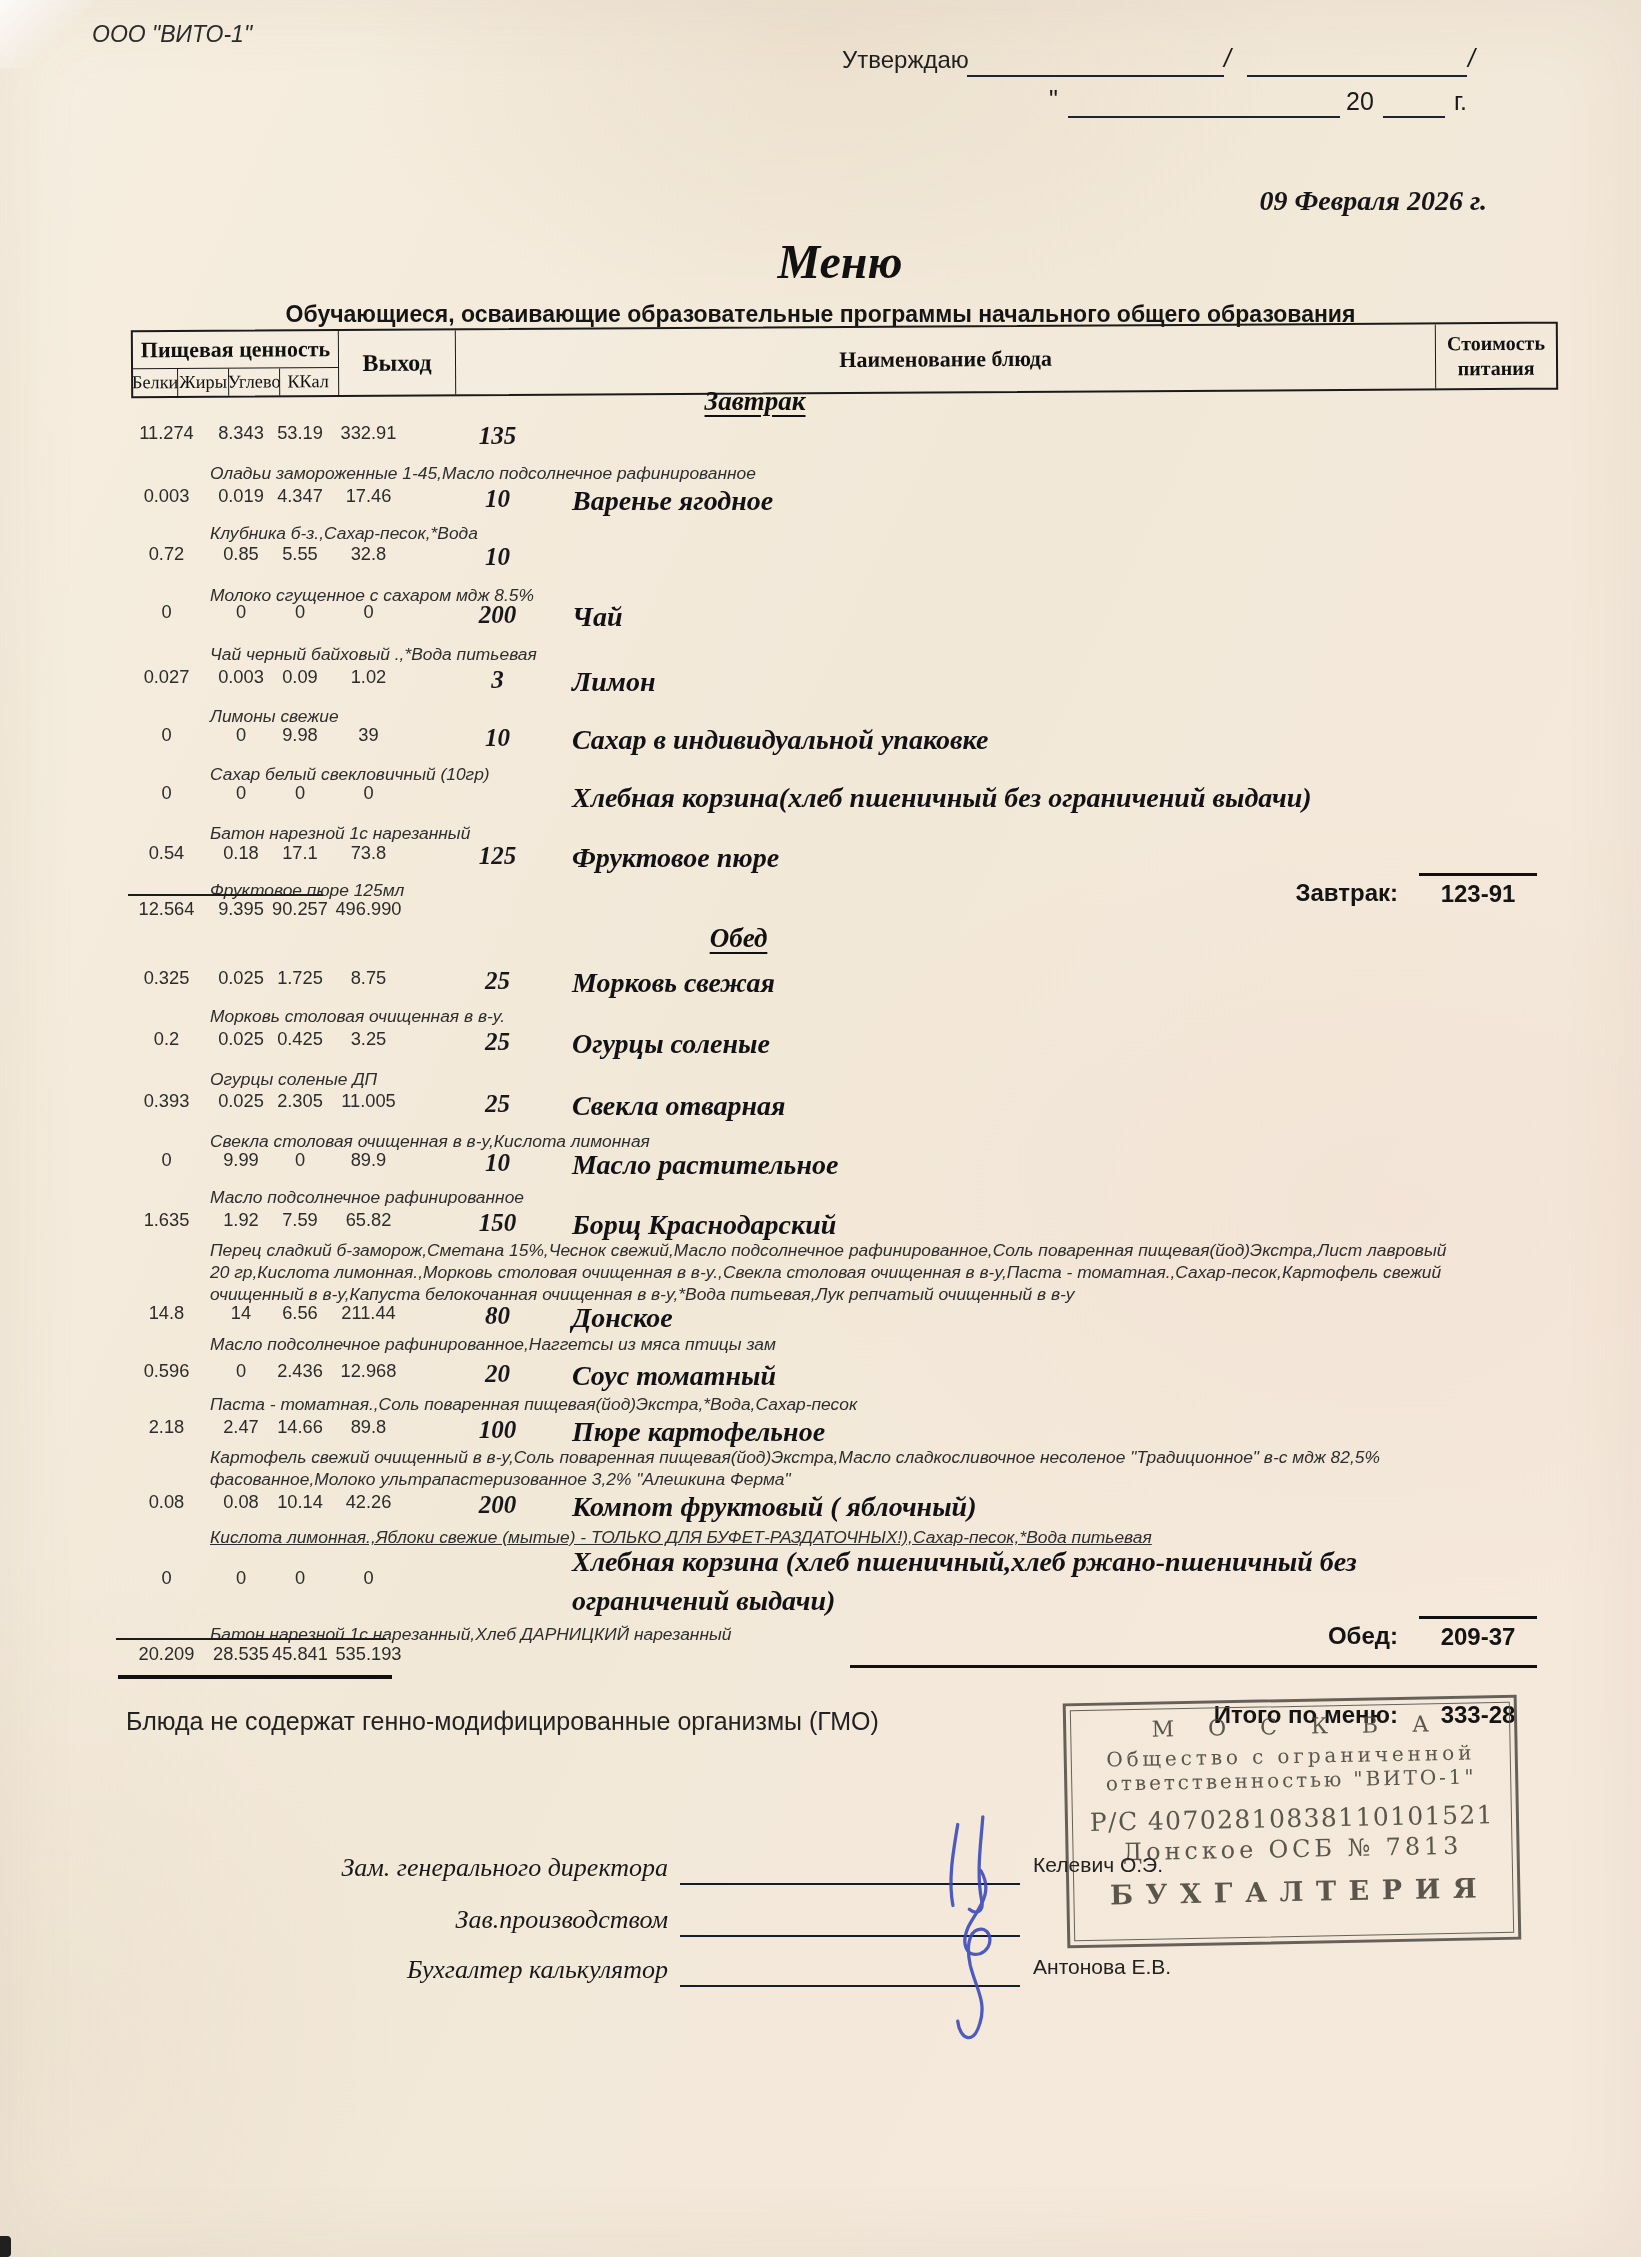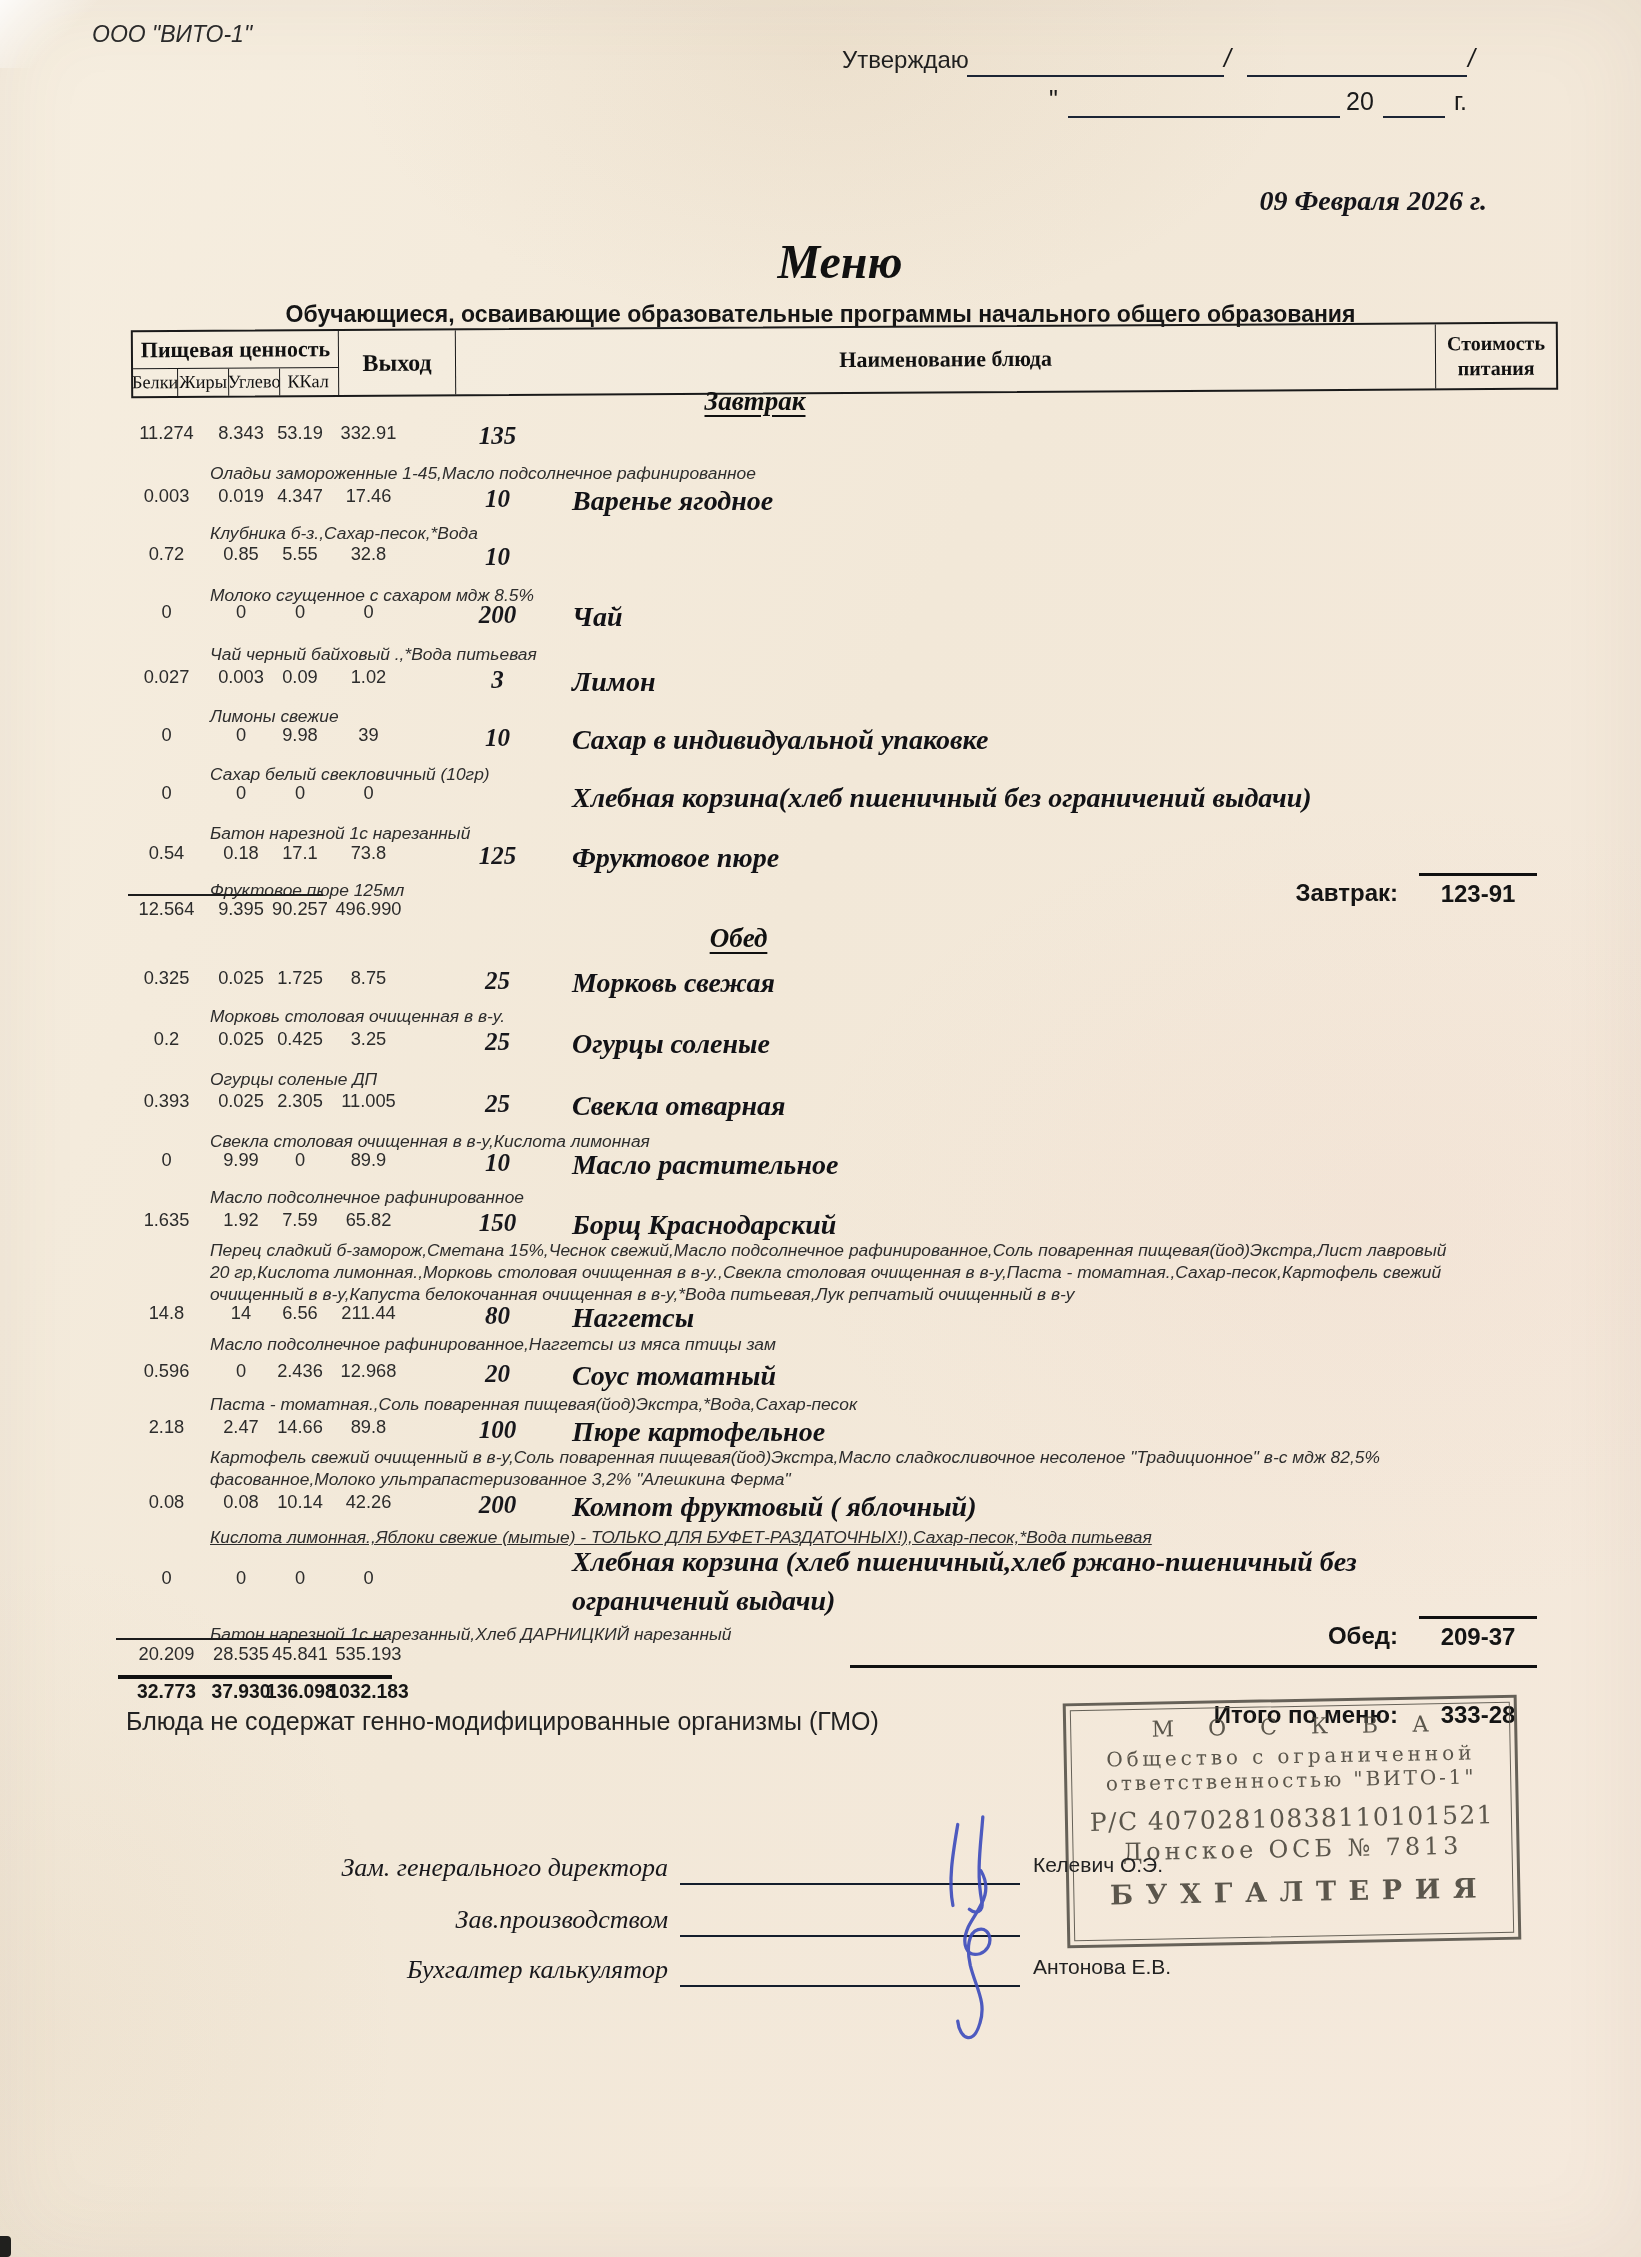--- a/index.html
+++ b/index.html
@@ -269,21 +269,21 @@
         <span class="out-val">150</span>
         <span class="dish-name">Борщ Краснодарский</span>
       </div>
       <div class="ingr" style="top: 1239px;">Перец сладкий б-заморож,Сметана 15%,Чеснок свежий,Масло подсолнечное рафинированное,Соль поваренная пищевая(йод)Экстра,Лист лавровый 20 гр,Кислота лимонная.,Морковь столовая очищенная в в-у.,Свекла  столовая очищенная в в-у,Паста - томатная.,Сахар-песок,Картофель свежий очищенный в в-у,Капуста белокочанная очищенная в в-у,*Вода питьевая,Лук репчатый очищенный в в-у</div>
       <div class="menu-row" style="top: 1302px;">
         <span class="n-col c1">14.8</span>
         <span class="n-col c2">14</span>
         <span class="n-col c3">6.56</span>
         <span class="n-col c4">211.44</span>
         <span class="out-val">80</span>
-        <span class="dish-name">Наггетсы</span>
+        <span class="dish-name">Донское</span>
       </div>
       <div class="ingr" style="top: 1333px;">Масло подсолнечное рафинированное,Наггетсы из мяса птицы зам</div>
       <div class="menu-row" style="top: 1360px;">
         <span class="n-col c1">0.596</span>
         <span class="n-col c2">0</span>
         <span class="n-col c3">2.436</span>
         <span class="n-col c4">12.968</span>
         <span class="out-val">20</span>
         <span class="dish-name">Соус томатный</span>
       </div>
@@ -336,26 +336,20 @@
     <span class="n-col c3">45.841</span>
     <span class="n-col c4">535.193</span>
   </div>
   <div class="rt" id="rt-lunch">
     <span class="rt-label">Обед:</span>
     <span class="rt-value">209-37</span>
   </div>
 
   <div class="rule" id="rule-long"></div>
   <div class="rule" id="rule-thick"></div>
-  <div class="menu-row totals" id="totals-grand">
-    <span class="n-col c1">32.773</span>
-    <span class="n-col c2">37.930</span>
-    <span class="n-col c3">136.098</span>
-    <span class="n-col c4">1032.183</span>
-  </div>
   <div class="rt" id="rt-grand">
     <span class="rt-label">Итого по меню:</span>
     <span class="rt-value">333-28</span>
   </div>
 
   <div class="gmo">Блюда не содержат генно-модифицированные организмы (ГМО)</div>
 
   <div class="stamp">
     <div class="stamp-inner">
       <div class="st-city">М О С К В А</div>

